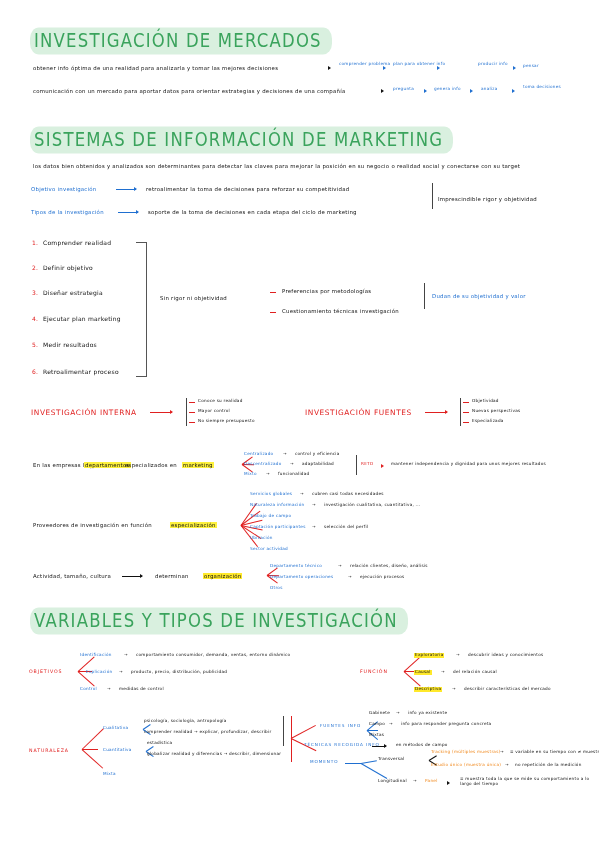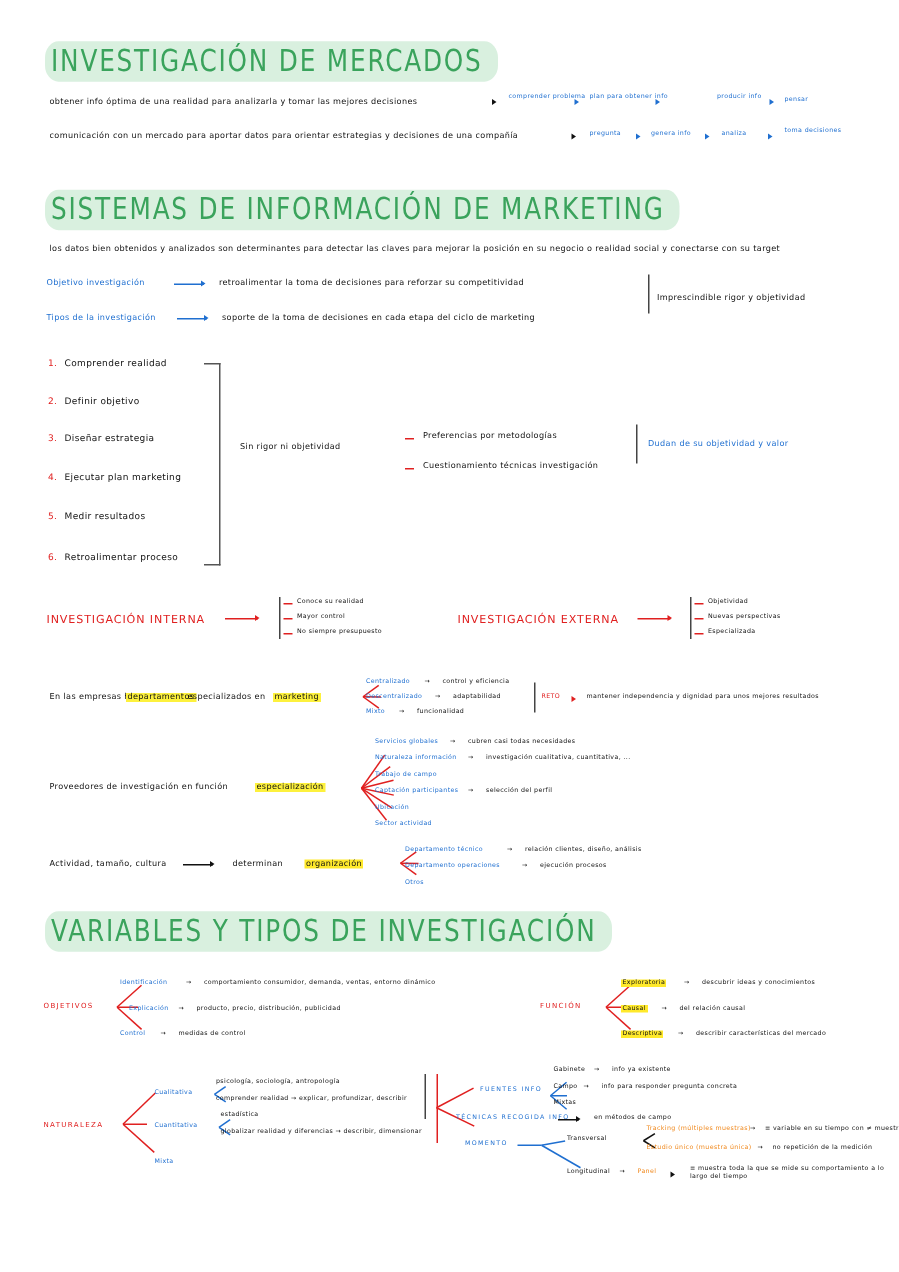--- a/index.html
+++ b/index.html
@@ -153,21 +153,21 @@
   <div class="ln red" style="left:150px;top:412px;width:22px;"></div>
   <div class="arrow red" style="left:170px;top:410px;"></div>
   <div class="vln" style="left:186px;top:398px;height:28px;"></div>
   <div class="dash" style="left:189px;top:402px;"></div>
   <div class="hw xs" style="left:198px;top:399px;">Conoce su realidad</div>
   <div class="dash" style="left:189px;top:412px;"></div>
   <div class="hw xs" style="left:198px;top:409px;">Mayor control</div>
   <div class="dash" style="left:189px;top:422px;"></div>
   <div class="hw xs" style="left:198px;top:419px;">No siempre presupuesto</div>
 
-  <div class="hw lg red cap" style="left:305px;top:409px;">INVESTIGACIÓN EXTERNA</div>
+  <div class="hw lg red cap" style="left:305px;top:409px;">INVESTIGACIÓN FUENTES</div>
   <div class="ln red" style="left:425px;top:412px;width:22px;"></div>
   <div class="arrow red" style="left:445px;top:410px;"></div>
   <div class="vln" style="left:460px;top:398px;height:28px;"></div>
   <div class="dash" style="left:463px;top:402px;"></div>
   <div class="hw xs" style="left:472px;top:399px;">Objetividad</div>
   <div class="dash" style="left:463px;top:412px;"></div>
   <div class="hw xs" style="left:472px;top:409px;">Nuevas perspectivas</div>
   <div class="dash" style="left:463px;top:422px;"></div>
   <div class="hw xs" style="left:472px;top:419px;">Especializada</div>
 

